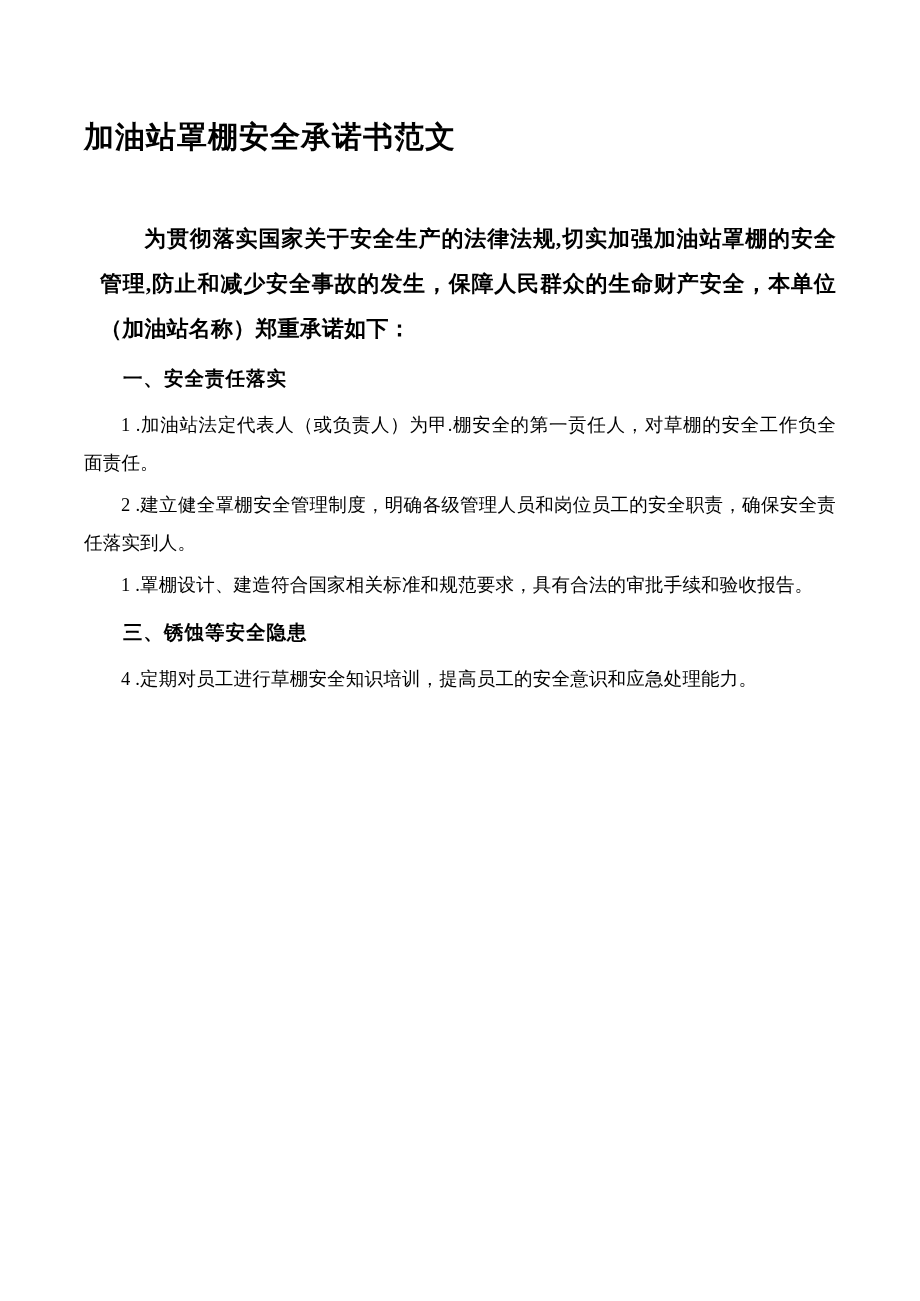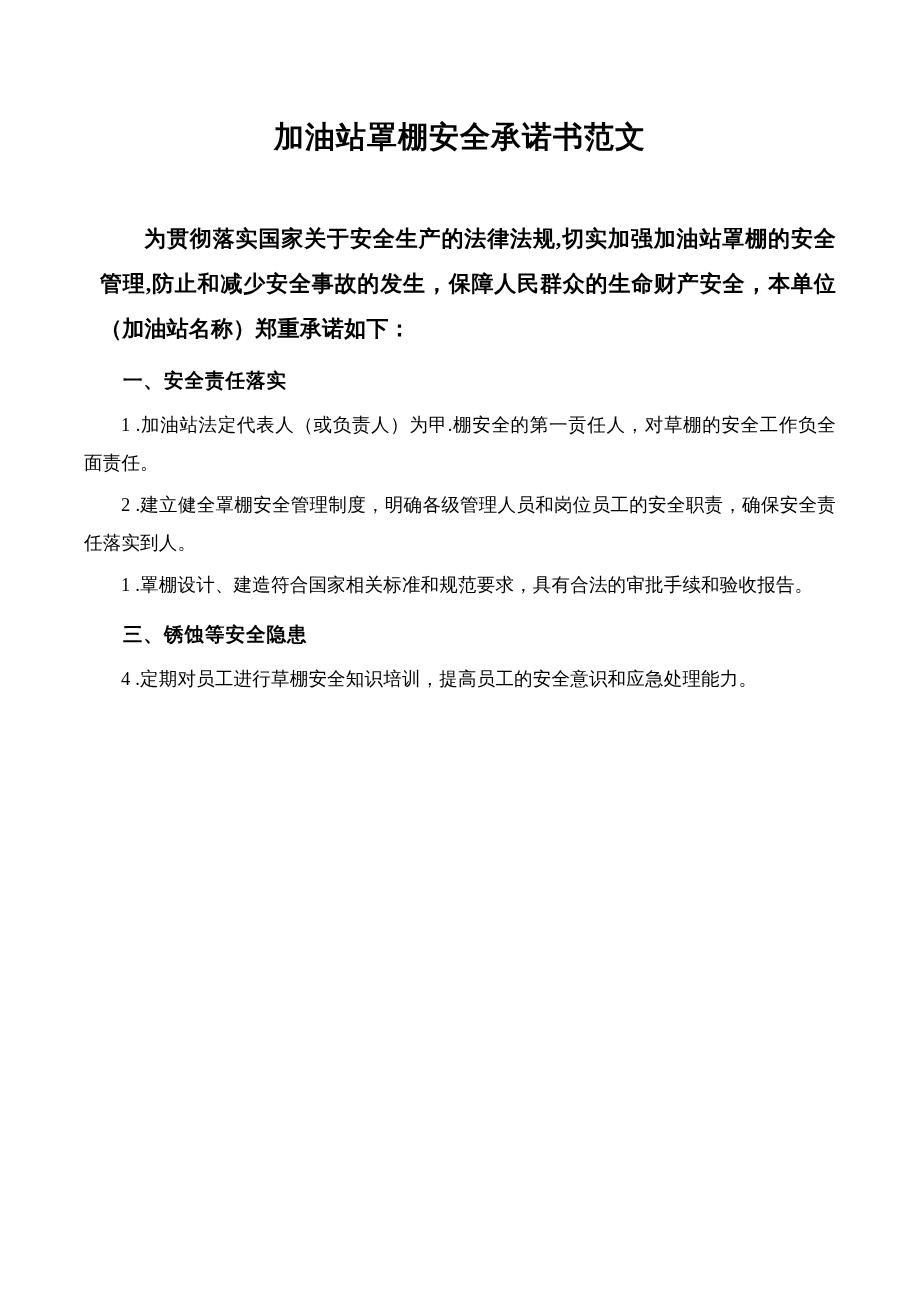--- a/index.html
+++ b/index.html
@@ -16,21 +16,20 @@
     overflow: hidden;
   }
   .page {
     width: 920px;
     height: 1301px;
     box-sizing: border-box;
     padding: 96px 84px 0 84px;
     position: relative;
   }
   .doc-title {
-    text-align: center;
     font-family: "Liberation Sans", "DejaVu Sans", sans-serif;
     font-size: 30px;
     font-weight: bold;
     letter-spacing: 1px;
     margin: 20px 0 0 0;
     line-height: 1.4;
   }
   .body-block {
     margin-top: 58px;
   }
@@ -38,21 +37,21 @@
     font-size: 22px;
     line-height: 2.05;
     margin: 0 0 4px 16px;
     text-align: justify;
     text-justify: inter-ideograph;
     text-indent: 2em;
     letter-spacing: 0.2px;
     font-weight: bold;
   }
   h2.section {
-    font-family: Liberation Sans, sans-serif;
+    font-family: Liberation Mono, monospace;
     font-size: 19.5px;
     font-weight: bold;
     margin: 10px 0 6px 0;
     text-indent: 2em;
     line-height: 2.05;
     letter-spacing: 1px;
   }
   p.item {
     font-size: 18.5px;
     line-height: 2.05;

